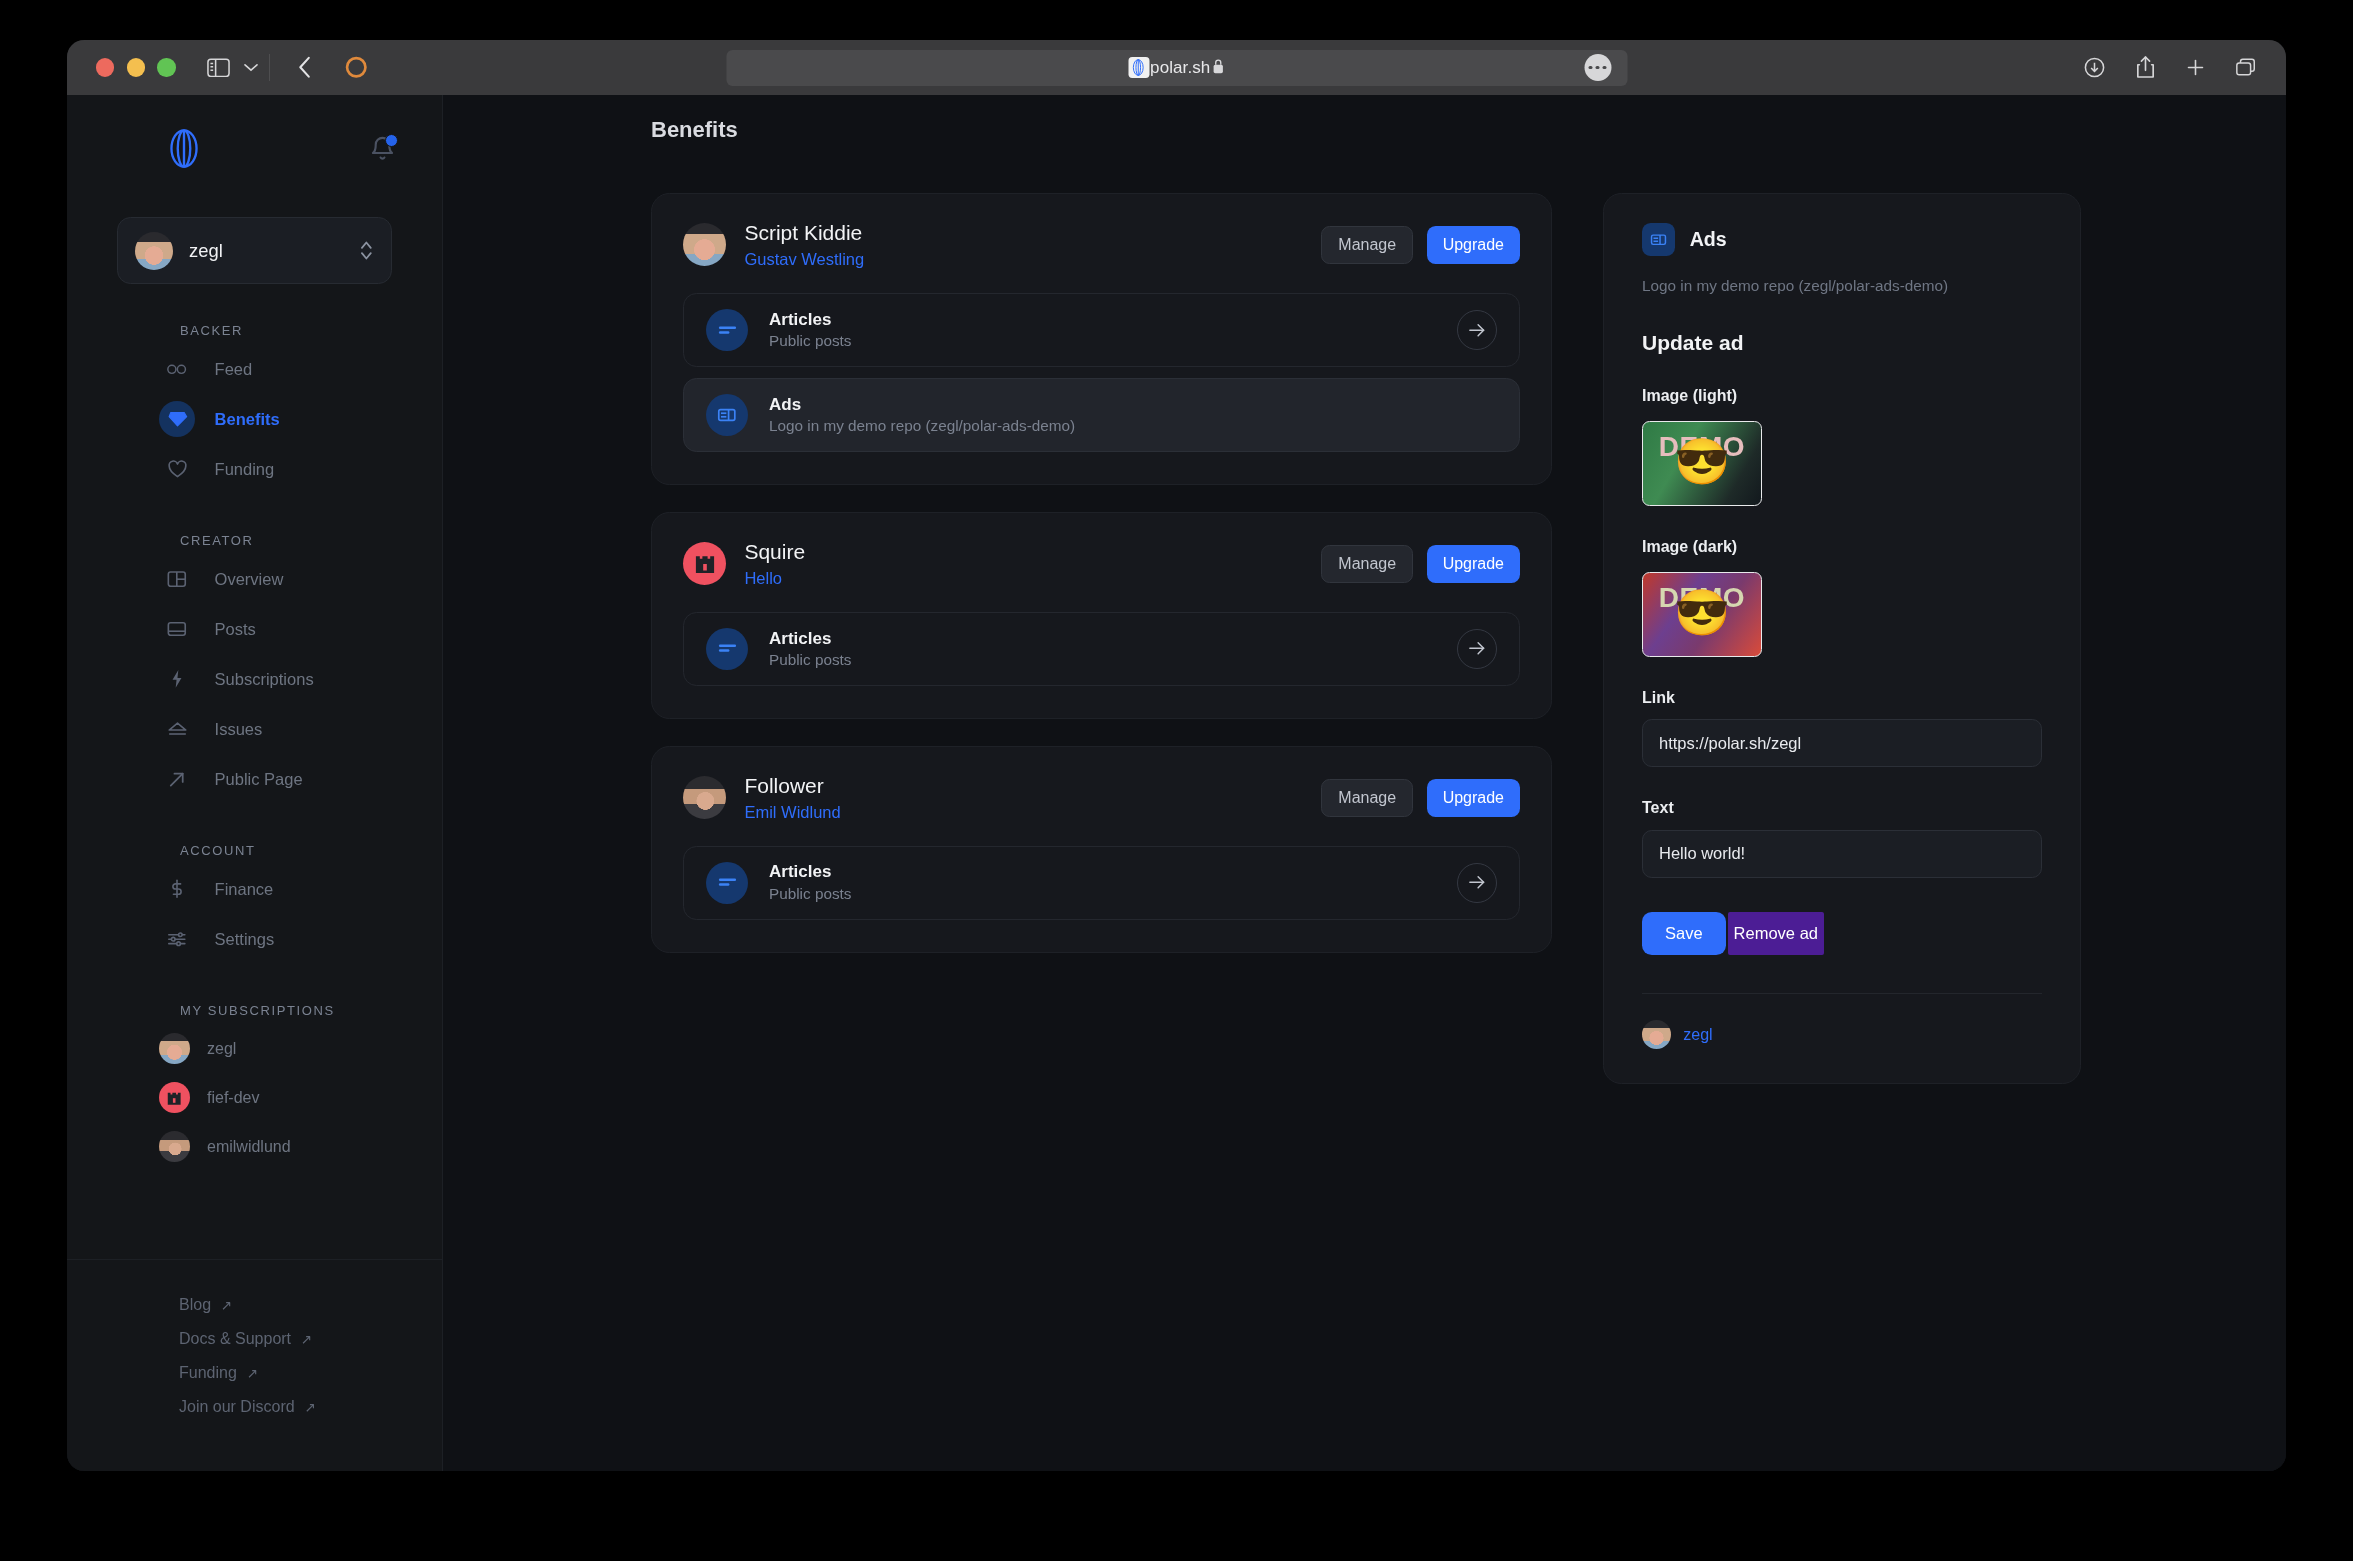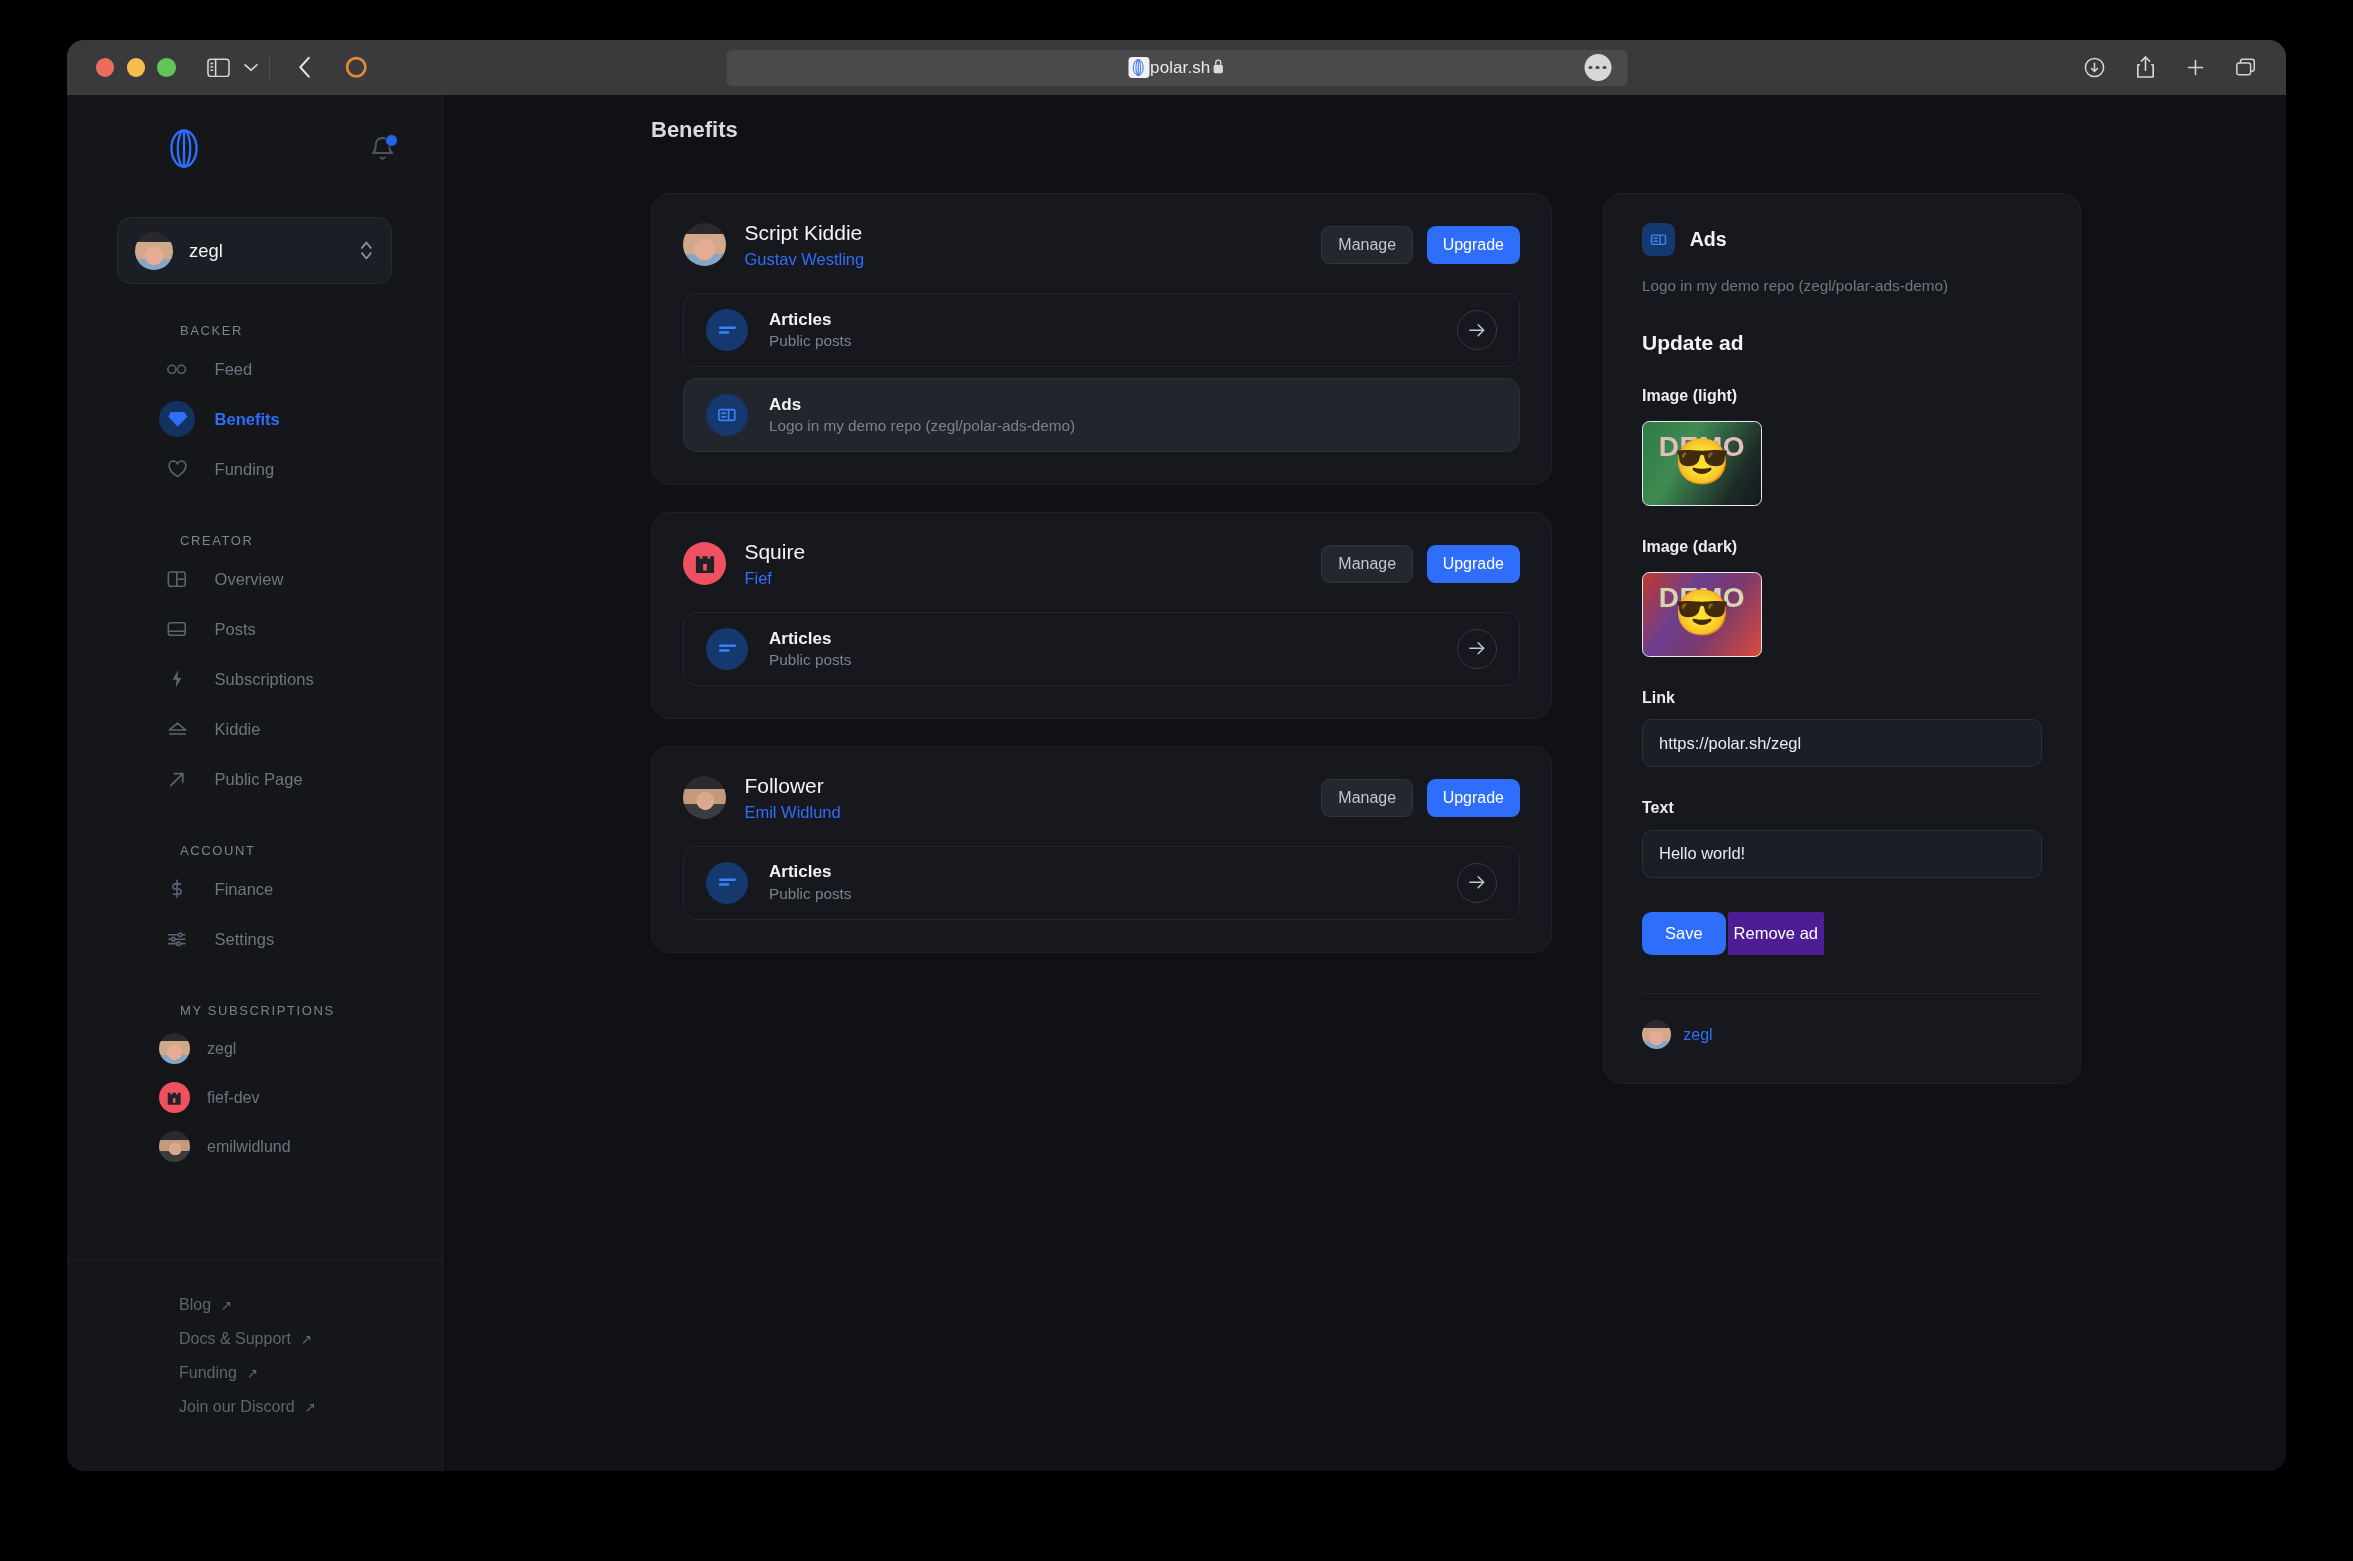--- a/index.html
+++ b/index.html
@@ -339,21 +339,21 @@
         </span>
         <span>Subscriptions</span>
       </div>
       <div class="nav-item">
         <span class="nico">
           <svg width="21" height="18.4" viewBox="0 0 24 20" fill="none" stroke="#5b6272" stroke-width="1.8" stroke-linejoin="round">
               <path d="M12 3 2.5 11h19z"></path>
               <line x1="2.5" y1="15.5" x2="21.5" y2="15.5"></line>
             </svg>
         </span>
-        <span>Kiddie</span>
+        <span>Issues</span>
       </div>
       <div class="nav-item">
         <span class="nico">
           <svg width="18.4" height="18.4" viewBox="0 0 20 20" fill="none" stroke="#5b6272" stroke-width="1.9" stroke-linecap="round" stroke-linejoin="round">
               <line x1="3" y1="17" x2="16" y2="4"></line>
               <polyline points="7,4 16,4 16,13"></polyline>
             </svg>
         </span>
         <span>Public Page</span>
       </div>
@@ -481,21 +481,21 @@
           <section class="card">
             <div class="card-head">
               <span class="avatar av-fief">
                 <svg width="26" height="26" viewBox="0 0 20 20" fill="#1f2227">
                     <path d="M3 4h3v2h2V4h4v2h2V4h3v13H3z"></path>
                     <rect x="8.6" y="10" width="2.8" height="5" fill="#ef5160"></rect>
                   </svg>
               </span>
               <span class="ch-text">
                 <span class="ch-title">Squire</span>
-                <span class="ch-sub">Fief</span>
+                <span class="ch-sub">Hello</span>
               </span>
               <span class="ch-btns">
                 <span class="btn btn-manage">Manage</span>
                 <span class="btn btn-upgrade">Upgrade</span>
               </span>
             </div>
             <div class="benefit-list">
               <div class="benefit-row plain">
                 <span class="bicon">
                   <svg width="21" height="14.7" viewBox="0 0 22 14" fill="#3b82f6">

